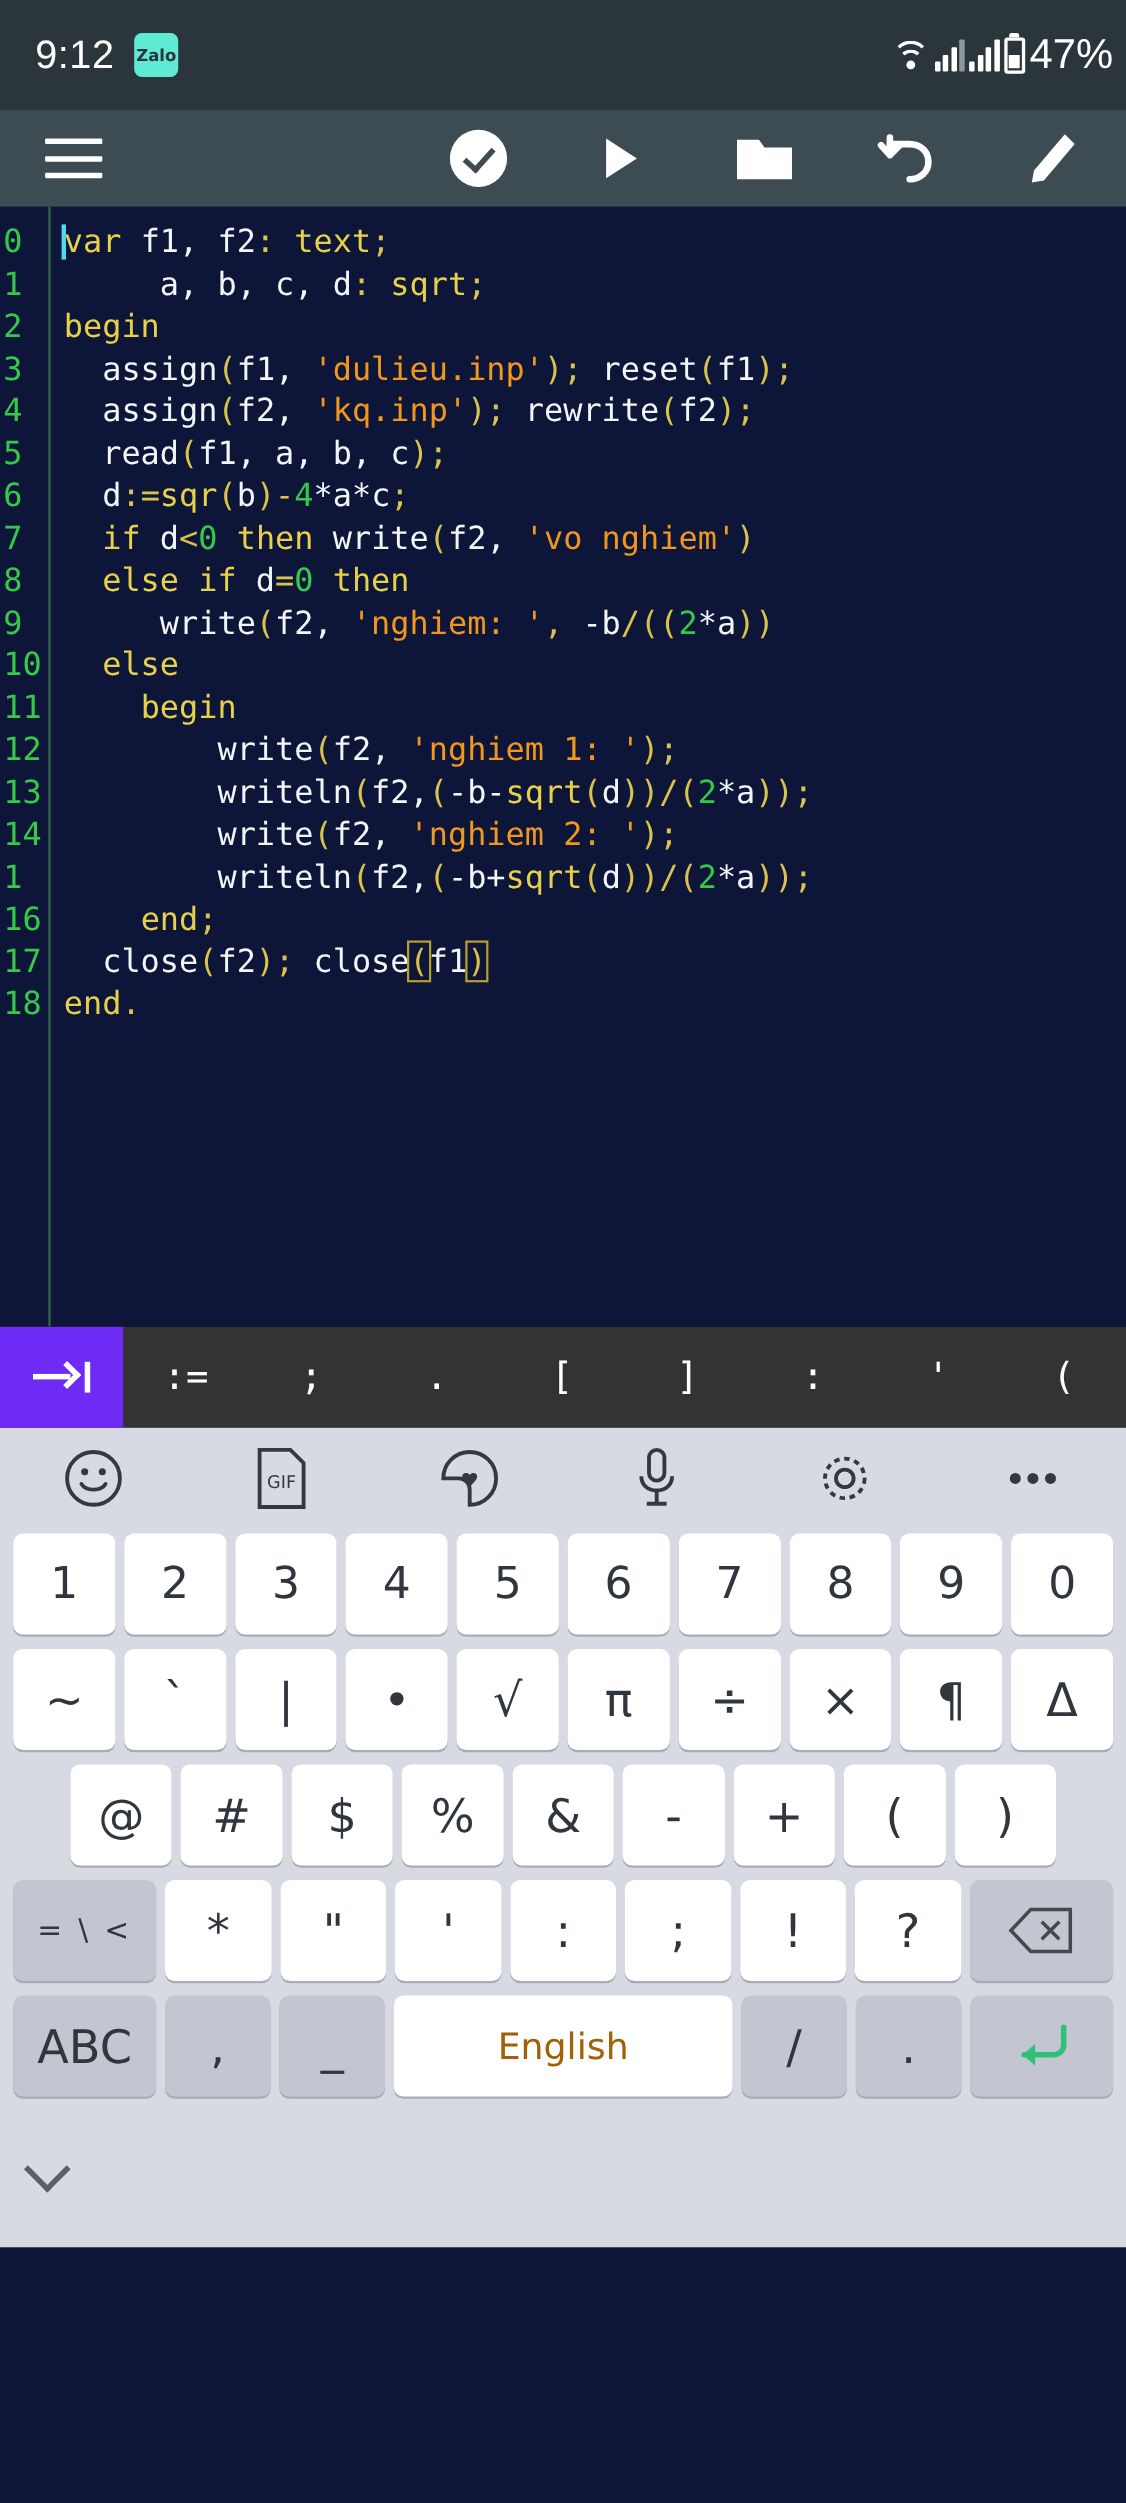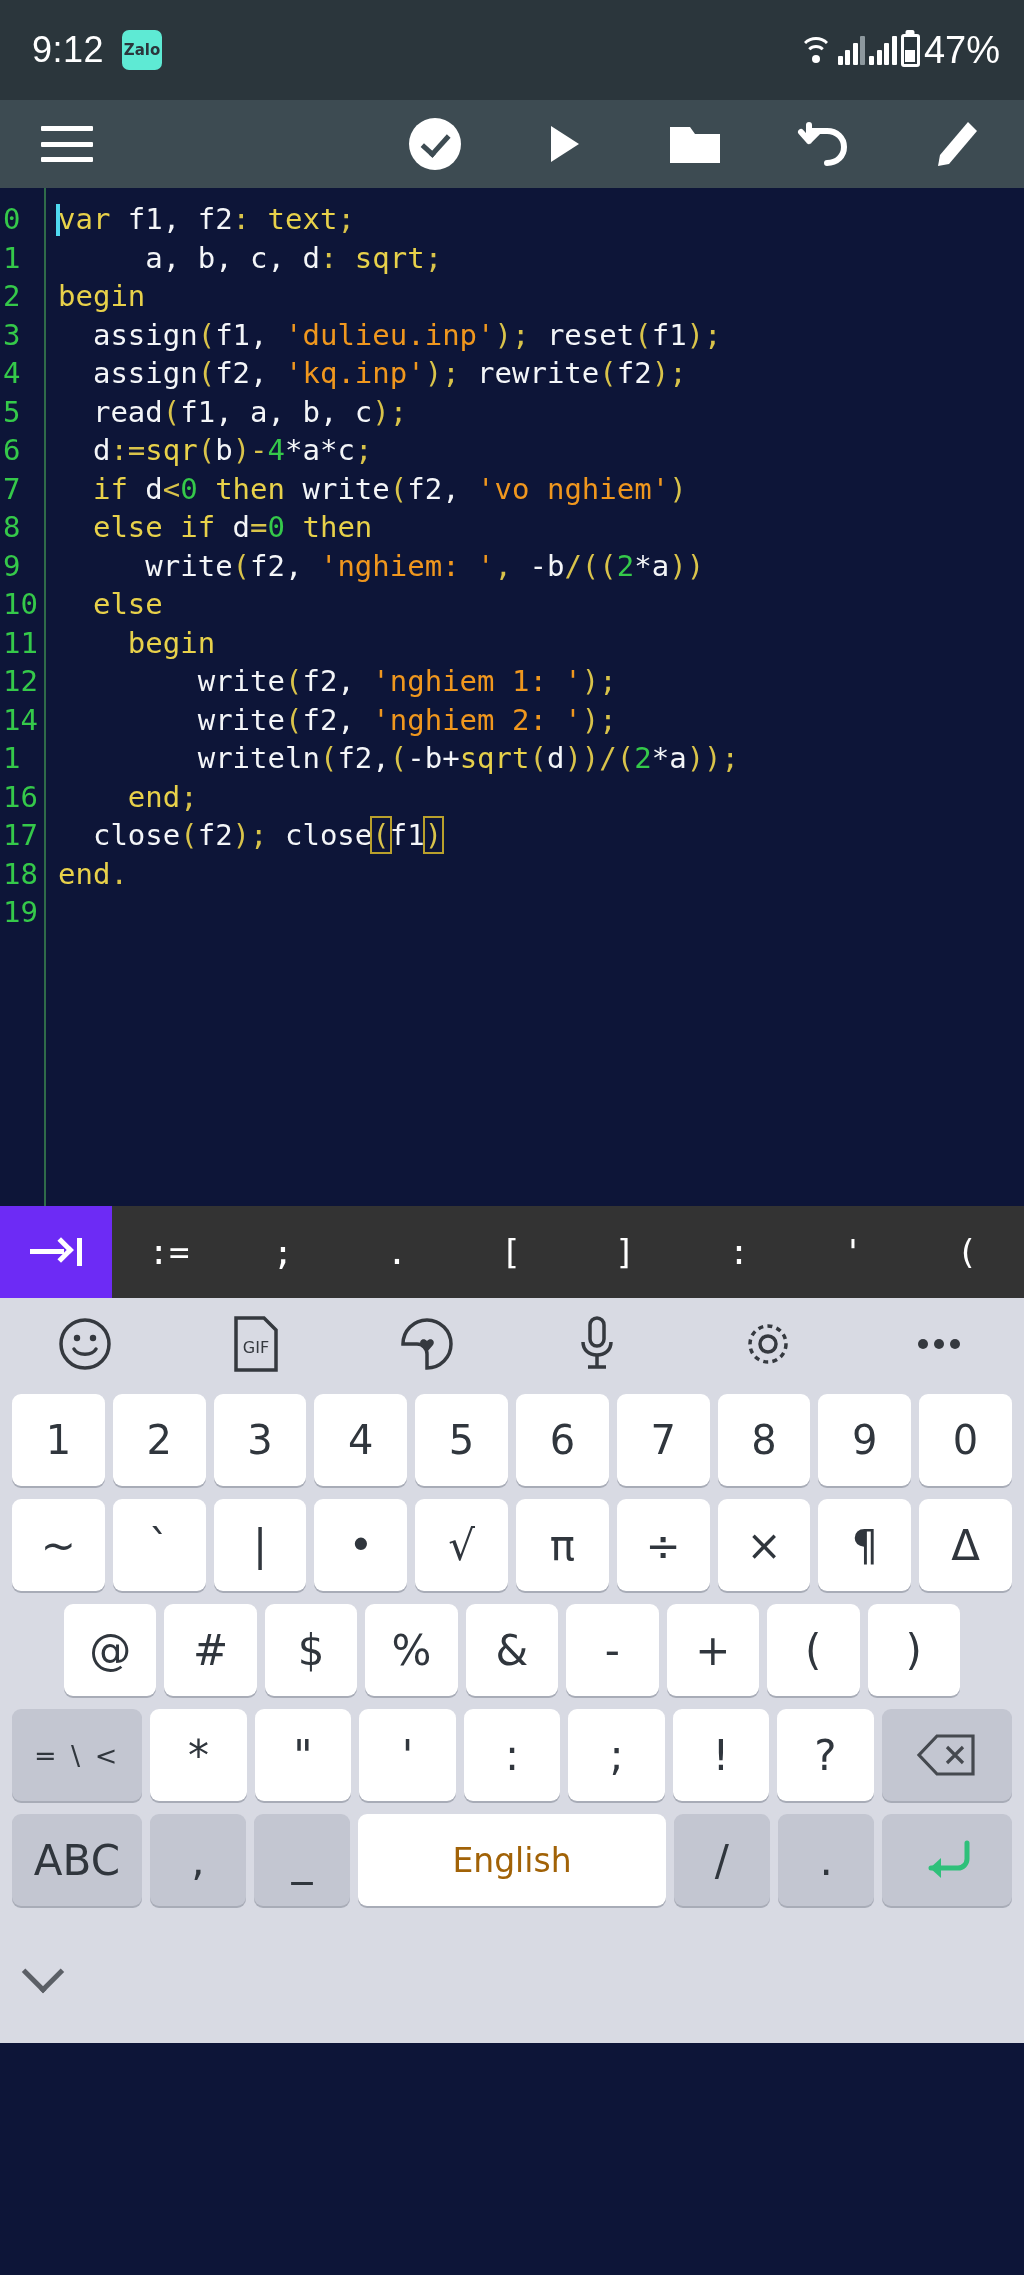--- a/index.html
+++ b/index.html
@@ -19,21 +19,21 @@
   }
   .sb-left { display: flex; align-items: center; gap: 18px; }
   .sb-clock { font-size: 36px; font-weight: 400; letter-spacing: .5px; }
   .zalo-badge {
     width: 40px; height: 40px; background: #5eead4; border-radius: 7px;
     display: flex; align-items: center; justify-content: center;
     color: #2b363c; font-size: 15px; font-weight: bold;
     font-family: "DejaVu Sans", sans-serif;
   }
   .sb-right {
-    position: absolute; right: 24px; top: 0; height: 100%;
+    position: absolute; right: 12px; top: 0; height: 100%;
     display: flex; align-items: center; gap: 4px; text-align: center;
   }
   .icon-wifi { width: 36px; height: 30px; position: relative; }
   .icon-wifi i {
     position: absolute; left: 50%; transform: translateX(-50%);
     border: 3.5px solid #fff; border-bottom: none;
     border-left-color: transparent; border-right-color: transparent;
     border-radius: 50% 50% 0 0 / 100% 100% 0 0;
   }
   .icon-wifi i:nth-child(1) { width: 34px; height: 17px; top: 2px; }
@@ -286,20 +286,24 @@
       <div class="crow">
         <span class="ln">11</span>
         <span class="ctext"><span class="w">    </span><span class="k">begin</span></span>
       </div>
 
       <div class="crow">
         <span class="ln">12</span>
         <span class="ctext"><span class="w">        write</span><span class="p">(</span><span class="w">f2, </span><span class="s">'nghiem 1: '</span><span class="p">);</span></span>
       </div>
 
+      <div class="crow">
+        <span class="ln">13</span>
+        <span class="ctext"><span class="w">        writeln</span><span class="p">(</span><span class="w">f2,</span><span class="p">(</span><span class="w">-b-</span><span class="k">sqrt</span><span class="p">(</span><span class="w">d</span><span class="p">))/(</span><span class="n">2</span><span class="w">*a</span><span class="p">));</span></span>
+      </div>
 
       <div class="crow">
         <span class="ln">14</span>
         <span class="ctext"><span class="w">        write</span><span class="p">(</span><span class="w">f2, </span><span class="s">'nghiem 2: '</span><span class="p">);</span></span>
       </div>
 
       <div class="crow">
         <span class="ln">1</span>
         <span class="ctext"><span class="w">        writeln</span><span class="p">(</span><span class="w">f2,</span><span class="p">(</span><span class="w">-b+</span><span class="k">sqrt</span><span class="p">(</span><span class="w">d</span><span class="p">))/(</span><span class="n">2</span><span class="w">*a</span><span class="p">));</span></span>
       </div>
@@ -312,24 +316,20 @@
       <div class="crow">
         <span class="ln">17</span>
         <span class="ctext"><span class="w">  close</span><span class="p">(</span><span class="w">f2</span><span class="p">);</span><span class="w"> close</span><span class="p match">(</span><span class="w">f1</span><span class="p match">)</span></span>
       </div>
 
       <div class="crow">
         <span class="ln">18</span>
         <span class="ctext"><span class="k">end</span><span class="p">.</span></span>
       </div>
 
-      <div class="crow">
-        <span class="ln">19</span>
-        <span class="ctext"></span>
-      </div>
 
     </div>
   </div>
 
   <div class="symrow">
     <div class="tabkey">
       <span class="tab-arrow">
         <span class="shaft"></span>
           <span class="head"></span>
           <span class="bar"></span>

